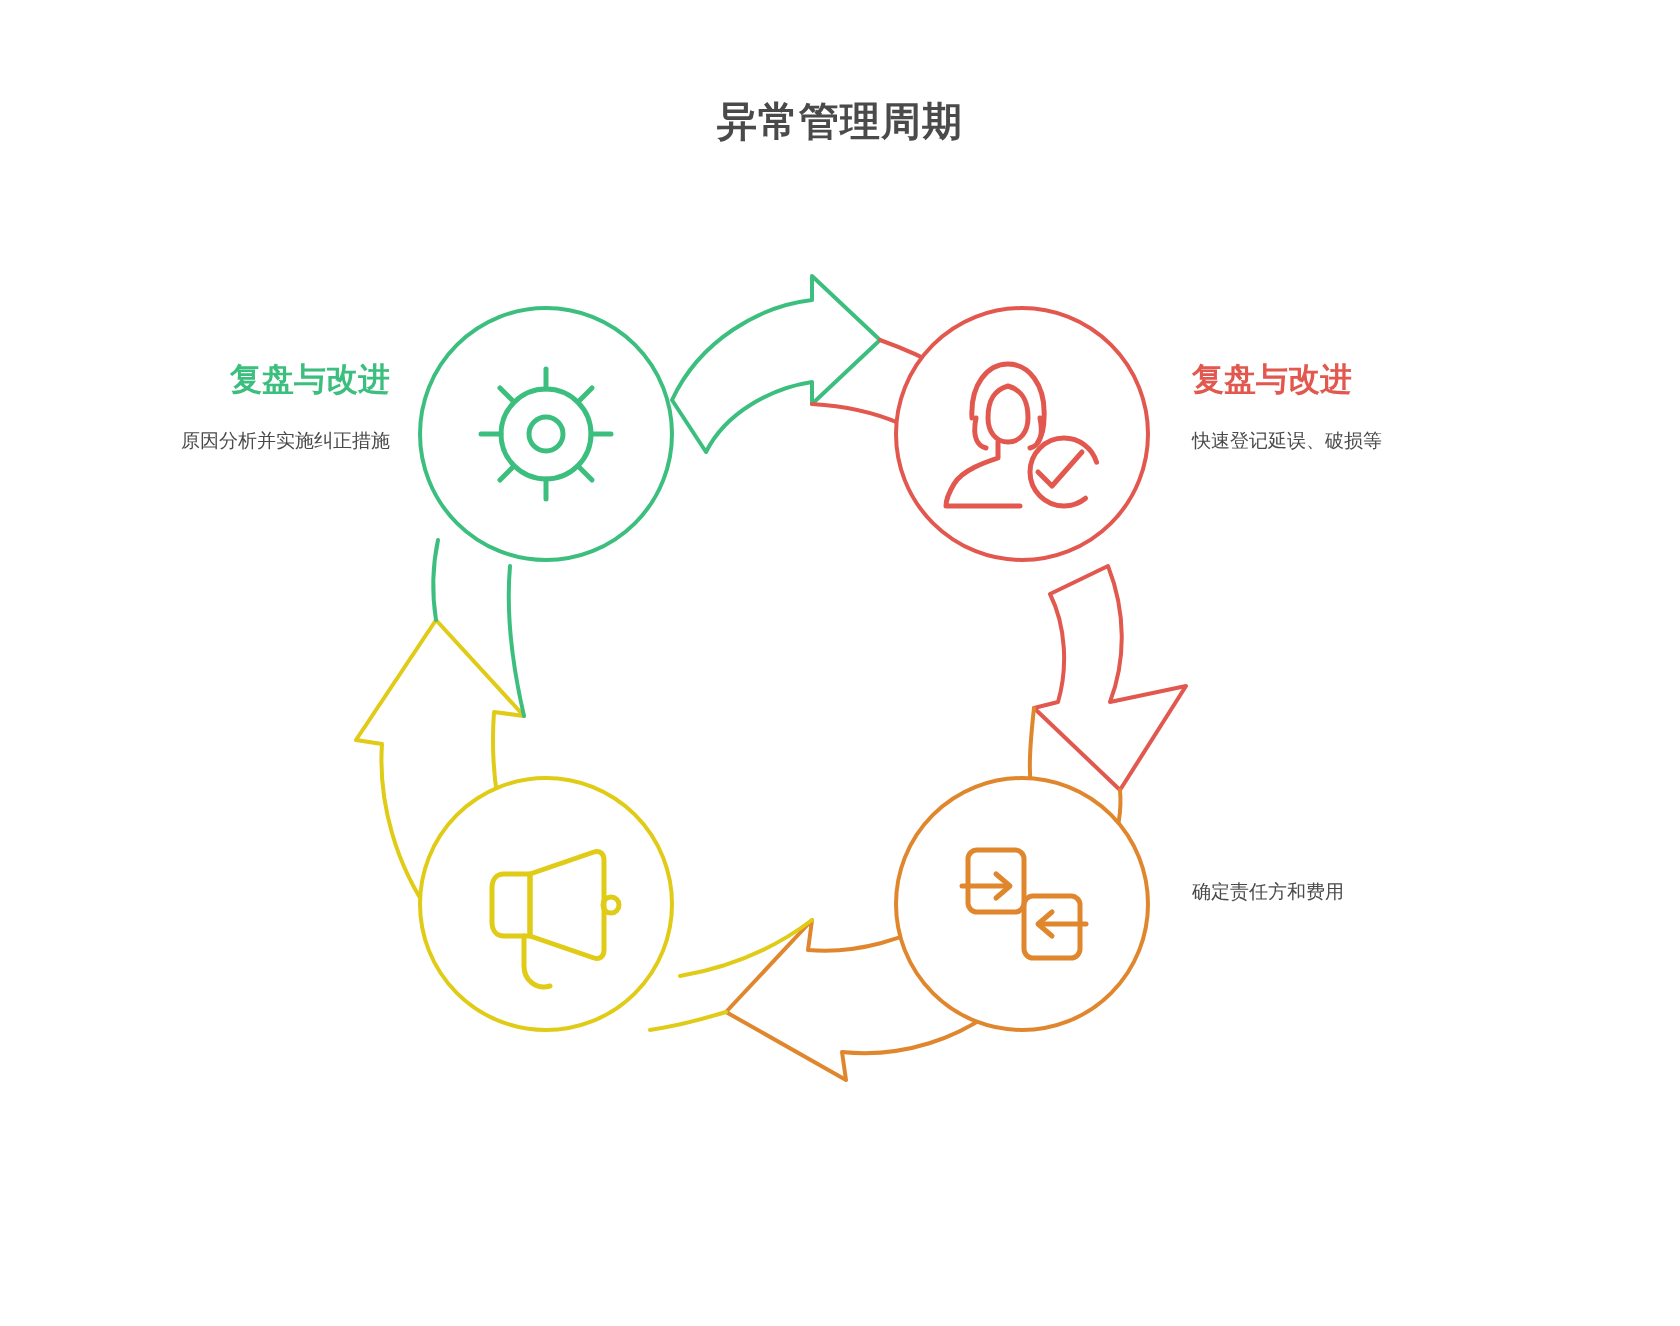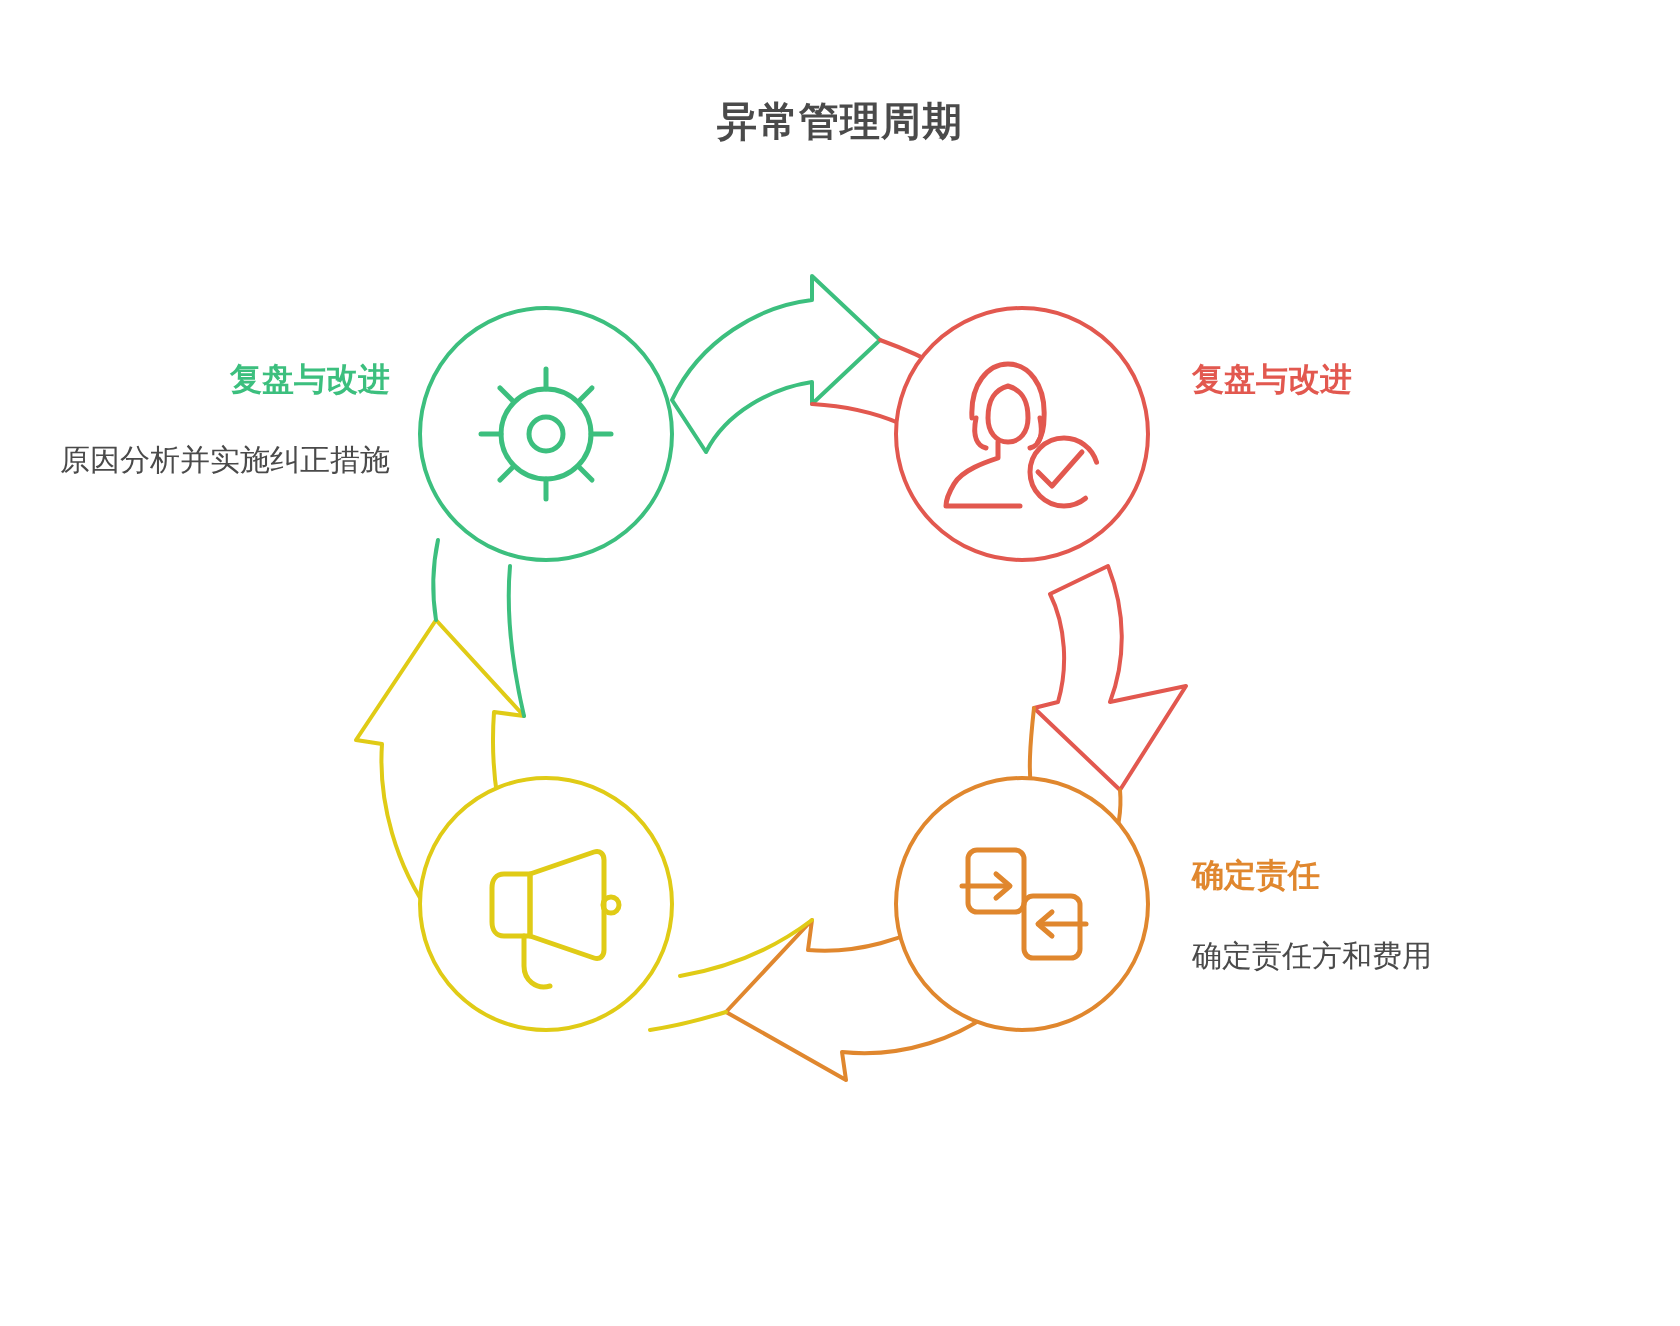--- a/index.html
+++ b/index.html
@@ -39,24 +39,24 @@
     position: absolute;
   }
   .label-block .lbl-title {
     font-size: 32px;
     font-weight: bold;
     line-height: 1.1;
     white-space: nowrap;
     margin-top: 10px;
   }
   .label-block .lbl-desc {
-    font-size: 30px;
+    font-size: 19px;
     color: #4a4a4a;
     line-height: 1.3;
-    margin-top: 43px;
+    margin-top: 32px;
     white-space: nowrap;
   }
   .lb-left { text-align: right; }
   .lb-right { text-align: left; }
 
   
   #block-review   { left: 0px;    top: 352px; width: 390px; }
   #block-identify { left: 1192px; top: 352px; width: 440px; }
   #block-escalate { left: 0px;    top: 848px; width: 390px; }
   #block-assign   { left: 1192px; top: 848px; width: 440px; }
@@ -203,24 +203,24 @@
                L 530 936 Z"></path>
 
       <path d="M 524 936 L 524 966 C 524 980, 536 990, 550 986"></path>
 
       <circle cx="611" cy="905" r="8"></circle>
     </g>
   </svg>
 
   <div class="label-block lb-right" id="block-identify">
     <div class="lbl-title" style="color:#e2584f">复盘与改进</div>
+    <div class="lbl-desc">快速登记延误、破损等</div>
   </div>
 
   <div class="label-block lb-right" id="block-assign">
-    <div class="lbl-title" style="color:#e0872e">确定责任</div>
     <div class="lbl-desc">确定责任方和费用</div>
   </div>
 
 
   <div class="label-block lb-left" id="block-review">
     <div class="lbl-title" style="color:#3cbf7e">复盘与改进</div>
     <div class="lbl-desc">原因分析并实施纠正措施</div>
   </div>
 
 </div>

